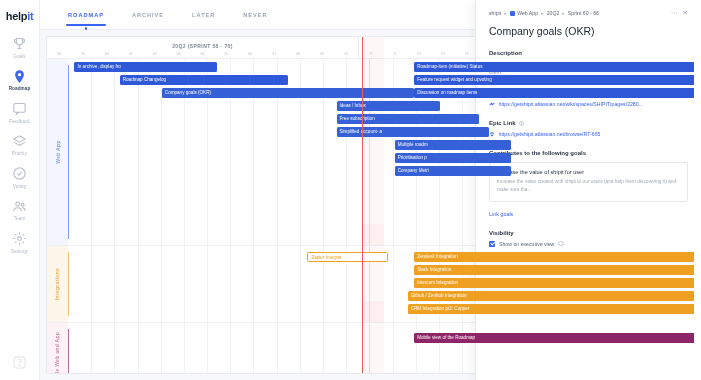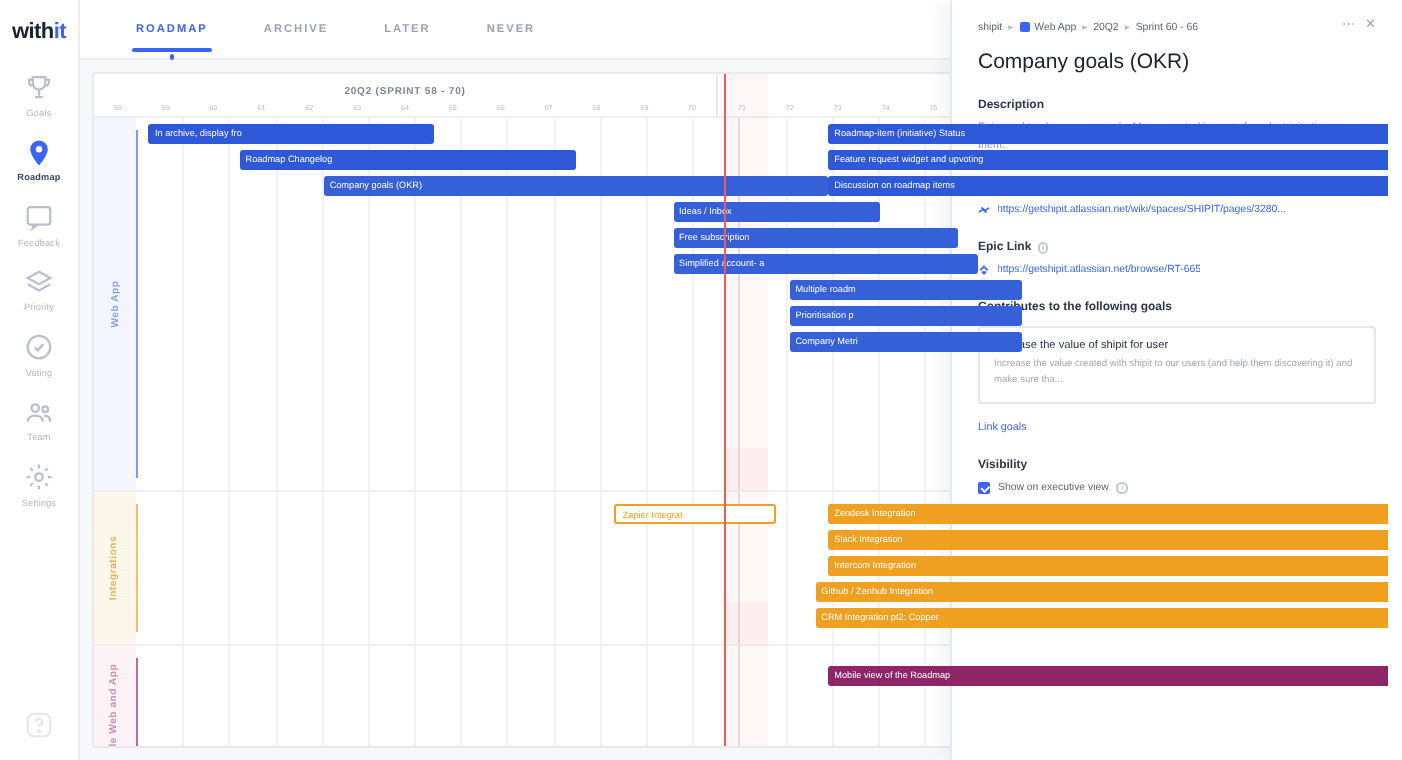--- a/index.html
+++ b/index.html
@@ -95,21 +95,21 @@
   .cbx:after { content:""; position:absolute; left:1.6px; top:.8px; width:2px; height:3.4px;
     border:solid #fff; border-width:0 1px 1px 0; transform:rotate(45deg); }
   .vis-lbl { font-size:5.2px; color:#5d6678; }
 </style>
 </head>
 <body>
 
 <div id="app">
 
   <div class="rail">
-    <div class="logo"><span>with</span><span class="it">it</span></div>
+    <div class="logo"><span>help</span><span class="it">it</span></div>
 
     <div class="rail-item">
       <span class="rail-ico">
           <svg viewBox="0 0 24 24" fill="none" stroke="currentColor" stroke-width="1.8">
             <path d="M7 4h10v5a5 5 0 0 1-10 0V4z"></path>
             <path d="M7 6H4v2a3 3 0 0 0 3 3"></path>
             <path d="M17 6h3v2a3 3 0 0 1-3 3"></path>
             <path d="M12 14v5M9 20h6"></path>
           </svg>
         </span>

